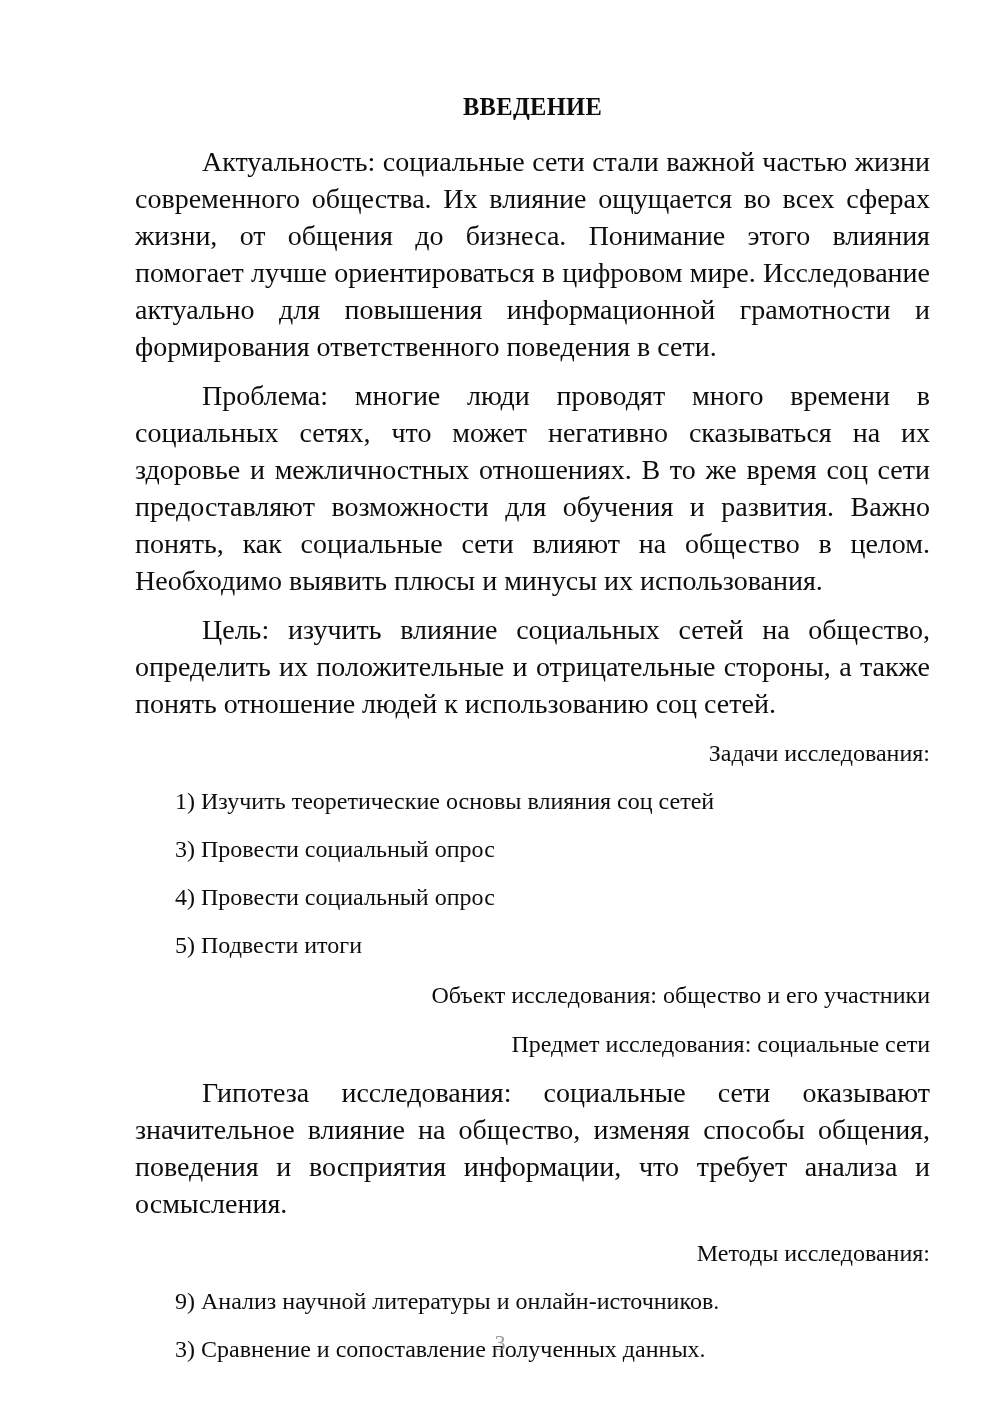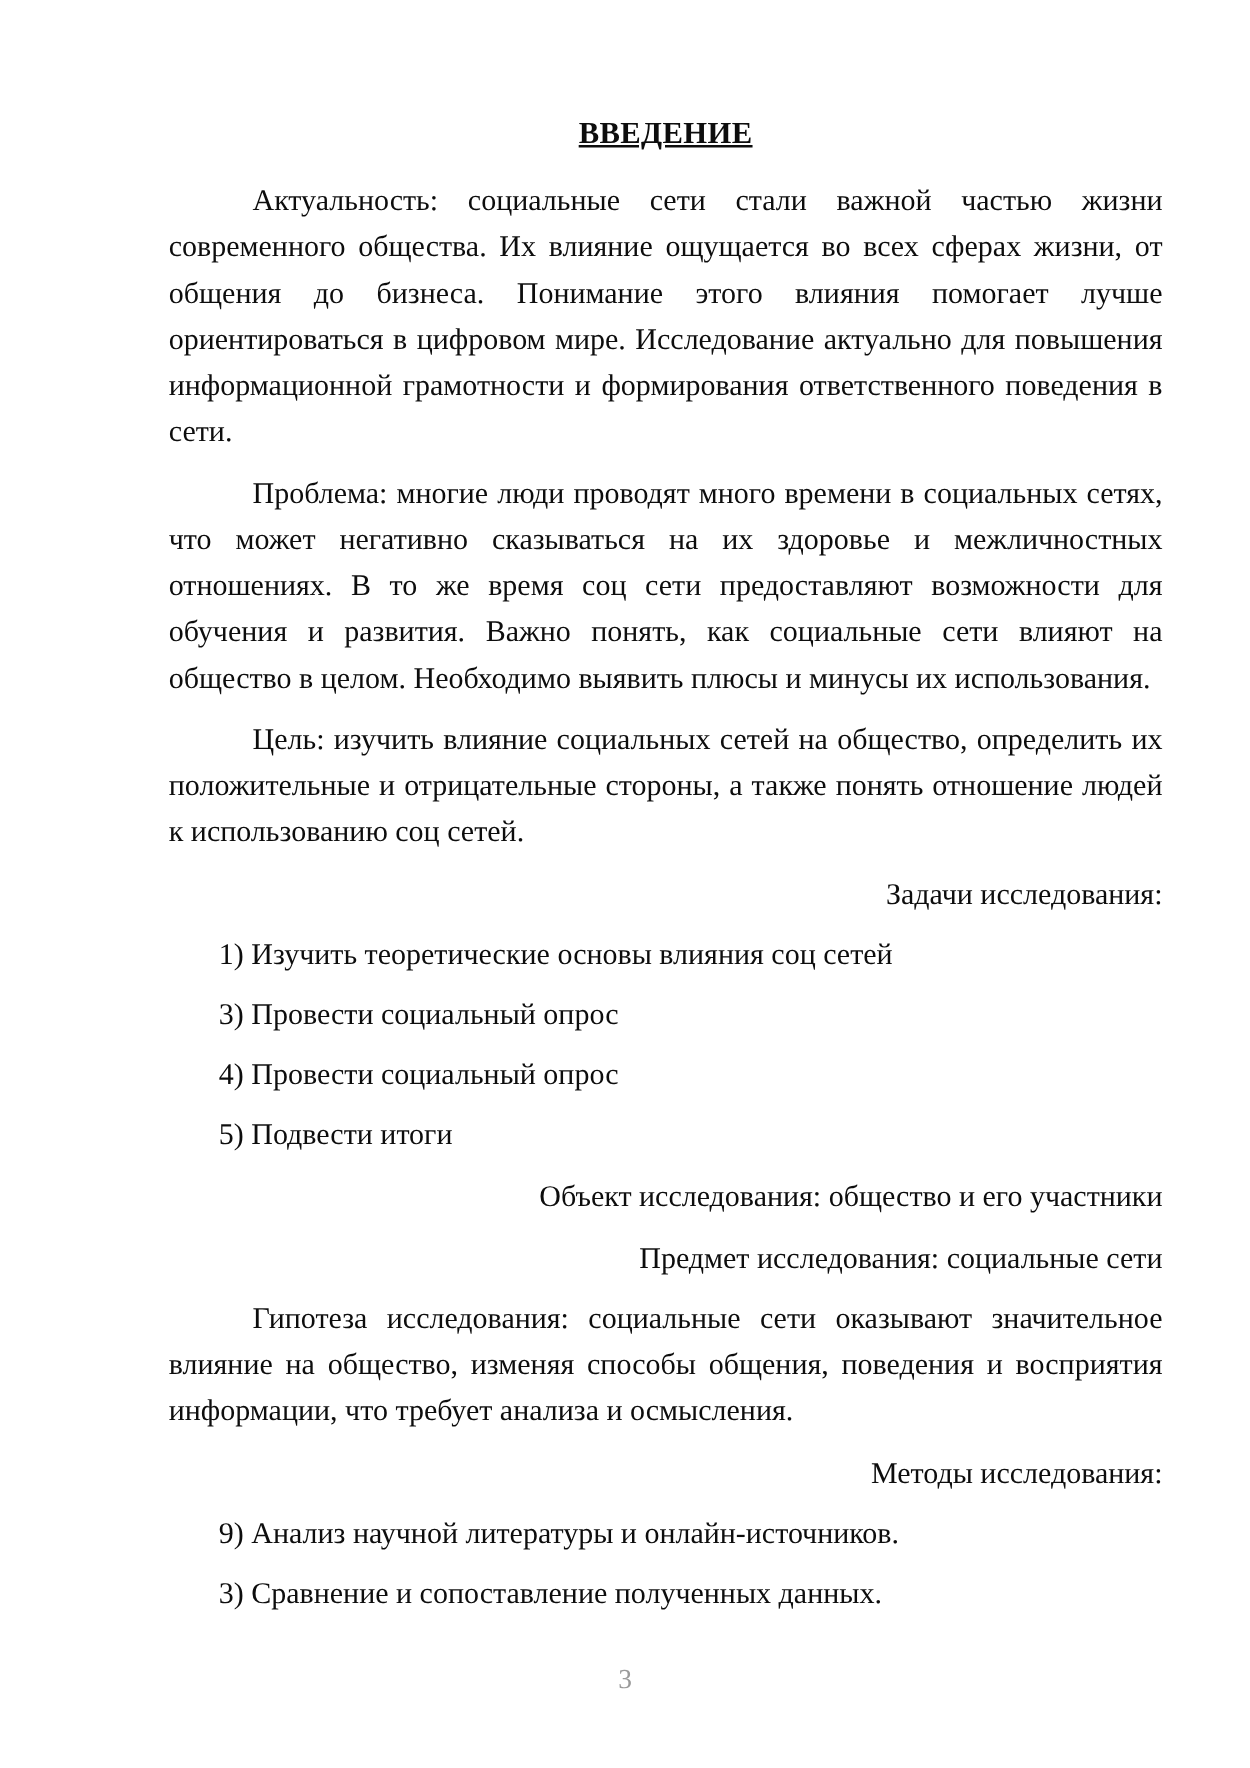--- a/index.html
+++ b/index.html
@@ -26,24 +26,23 @@
     width: 795px;  
   }
   .doc-title {
     text-align: center;
     font-weight: bold;
     font-size: 24.5px;
     letter-spacing: 0.3px;
     margin: 0;
     padding-top: 92px;
     line-height: 1.2;
-    text-decoration: underline;
   }
   p.para {
-    font-size: 24px;
+    font-size: 28px;
     line-height: 37px;
     text-align: justify;
     text-justify: inter-word;
     margin: 0;
     text-indent: 67px;
     hyphens: none;
   }
   p.para.first {
     margin-top: 22px;
   }

